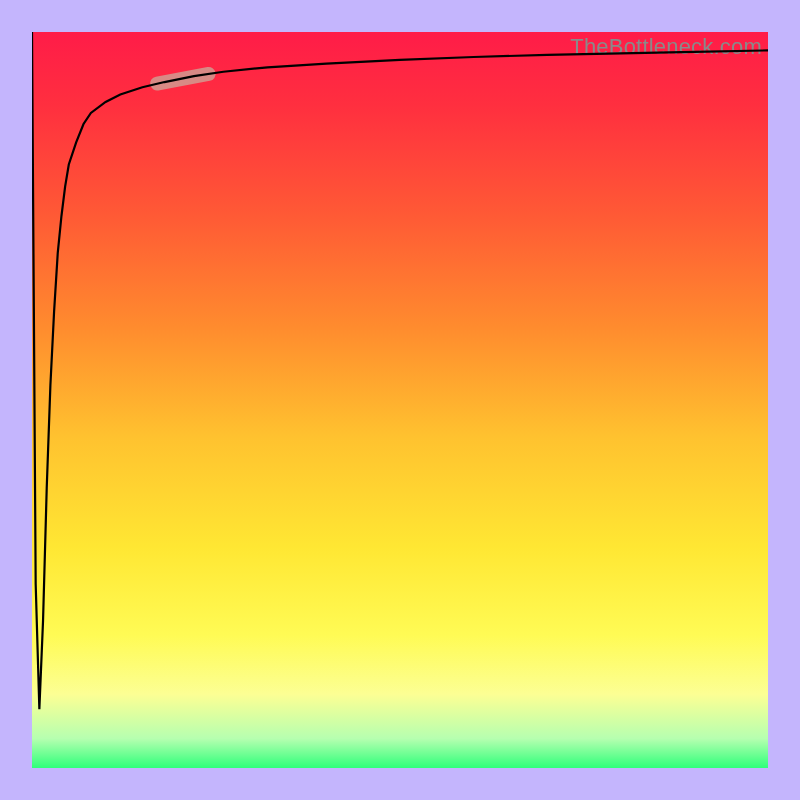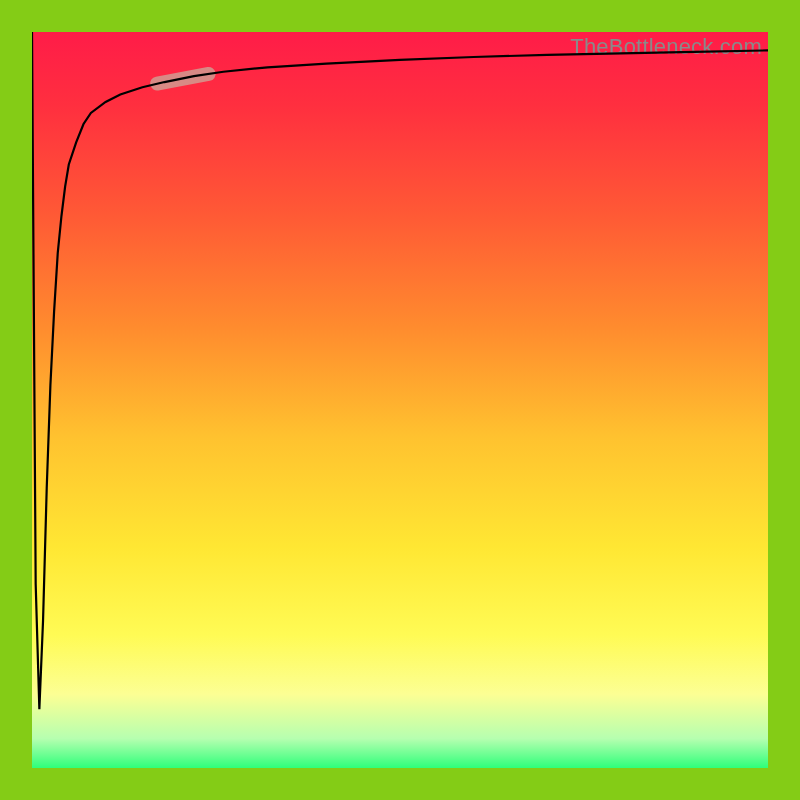--- a/index.html
+++ b/index.html
@@ -8,21 +8,21 @@
     width: 800px;
     height: 800px;
     overflow: hidden;
     background: #fff;
     font-family: Arial, Helvetica, sans-serif;
   }
   .frame {
     position: relative;
     width: 800px;
     height: 800px;
-    background: #84cc16;
+    background: #c4b5fd;
   }
   .plot {
     position: absolute;
     left: 32px;
     top: 32px;
     width: 736px;
     height: 736px;
     
     background: linear-gradient(
       to bottom,

